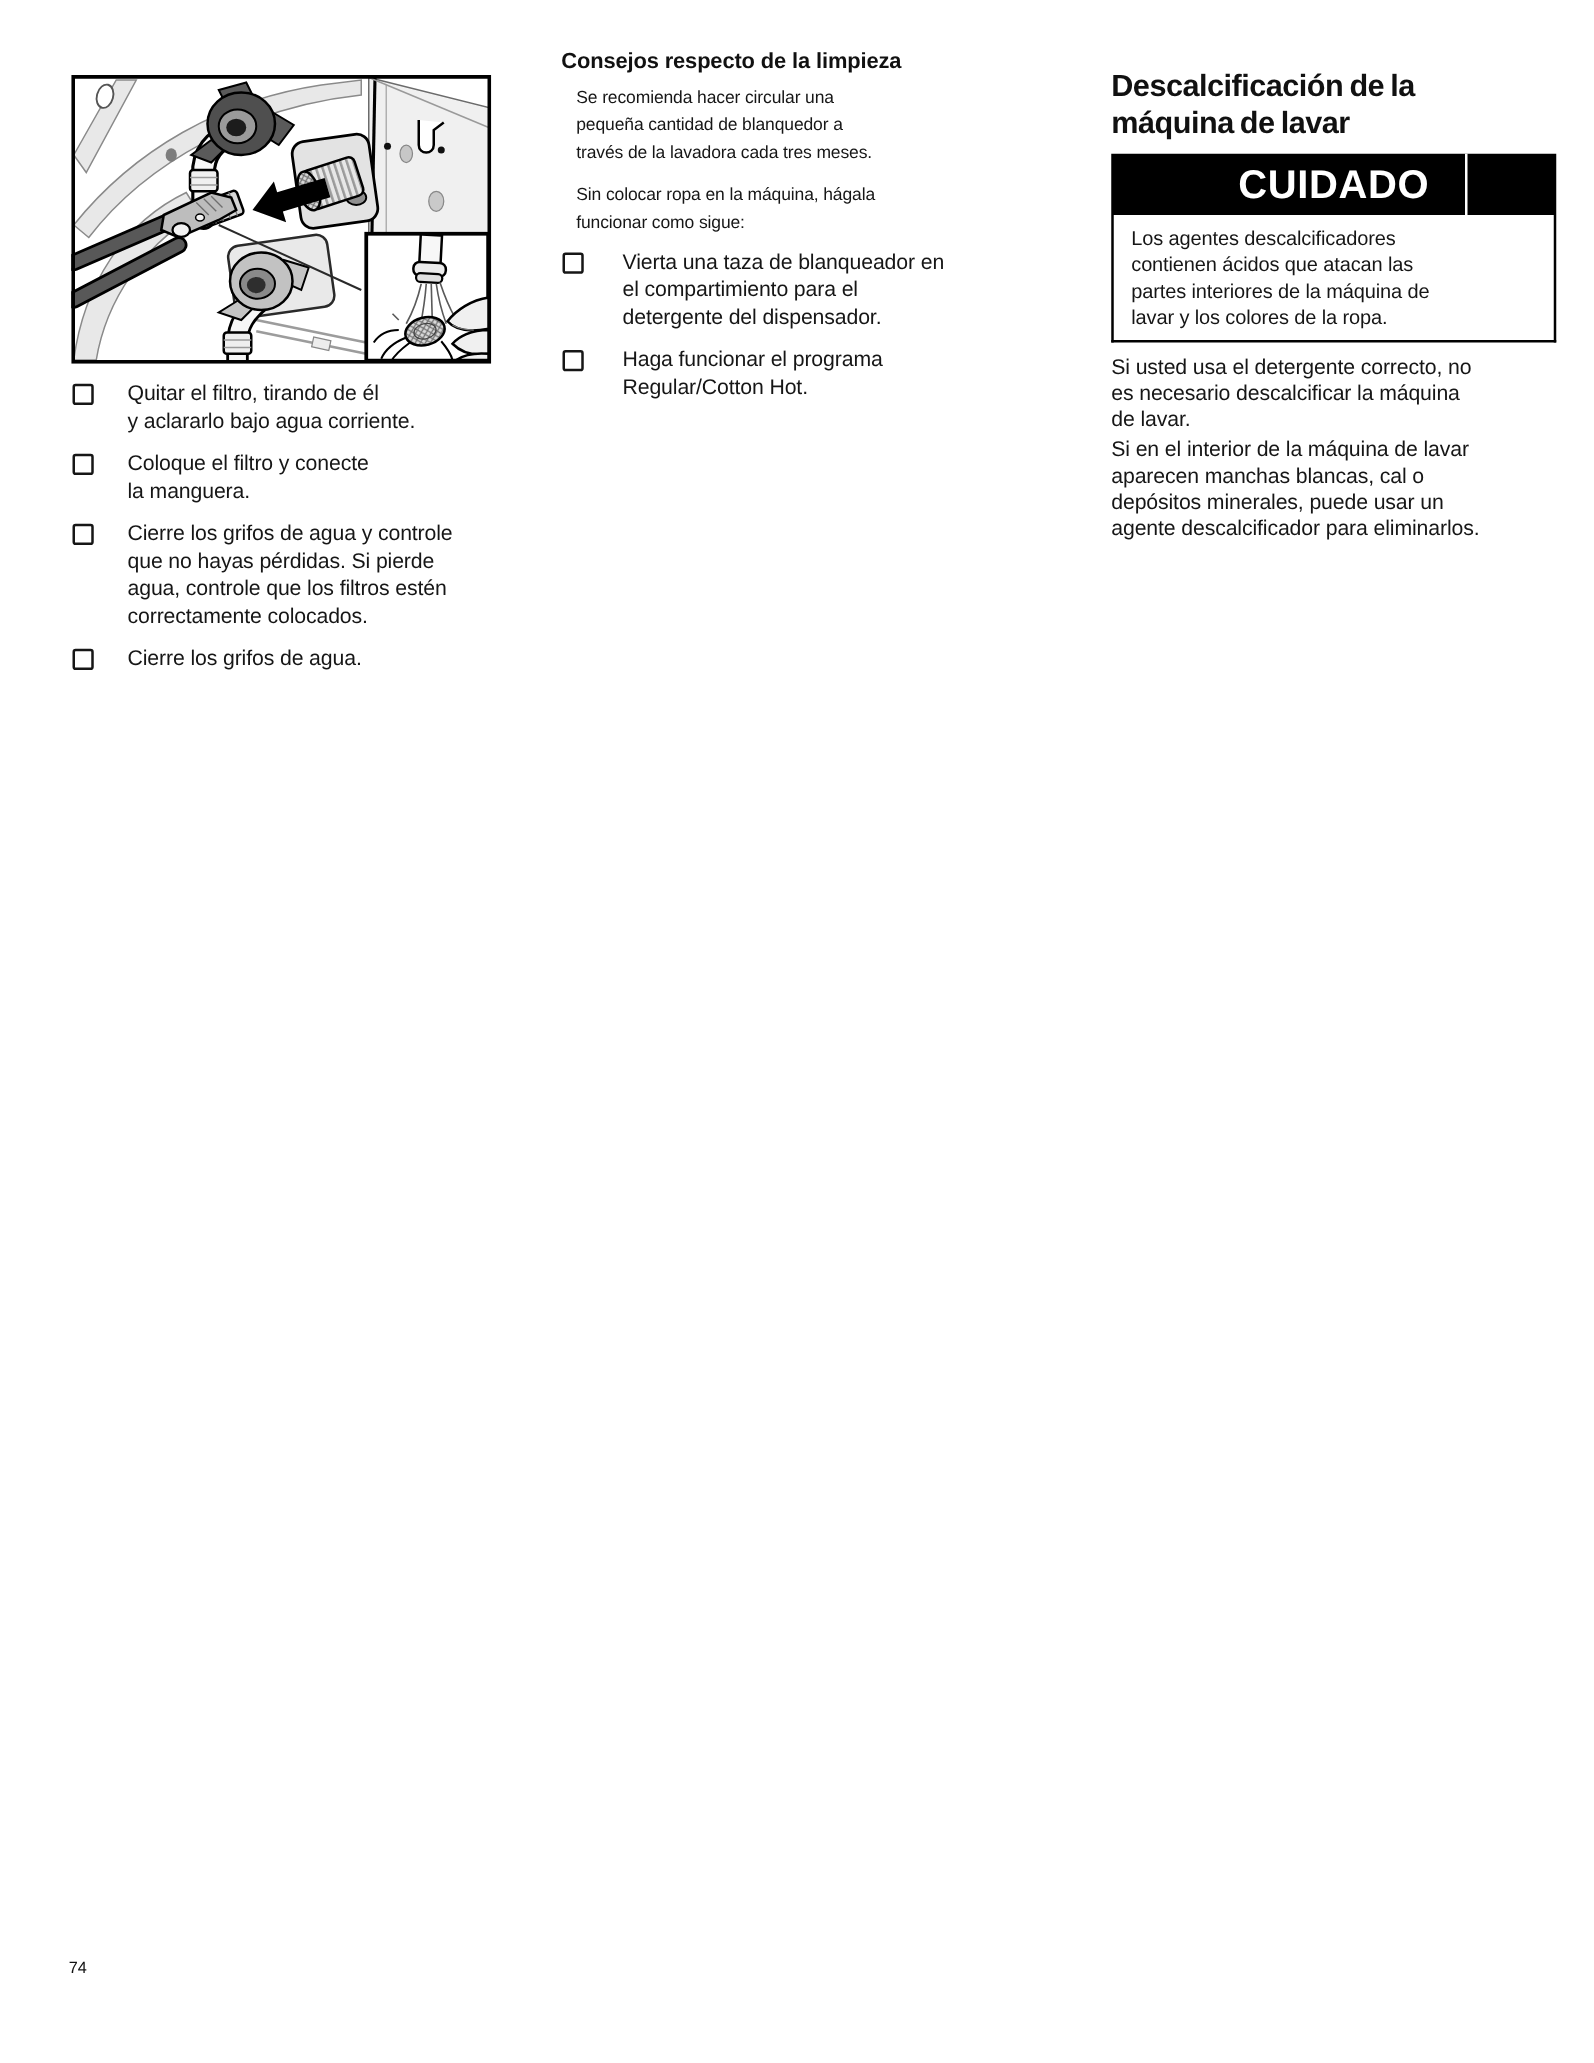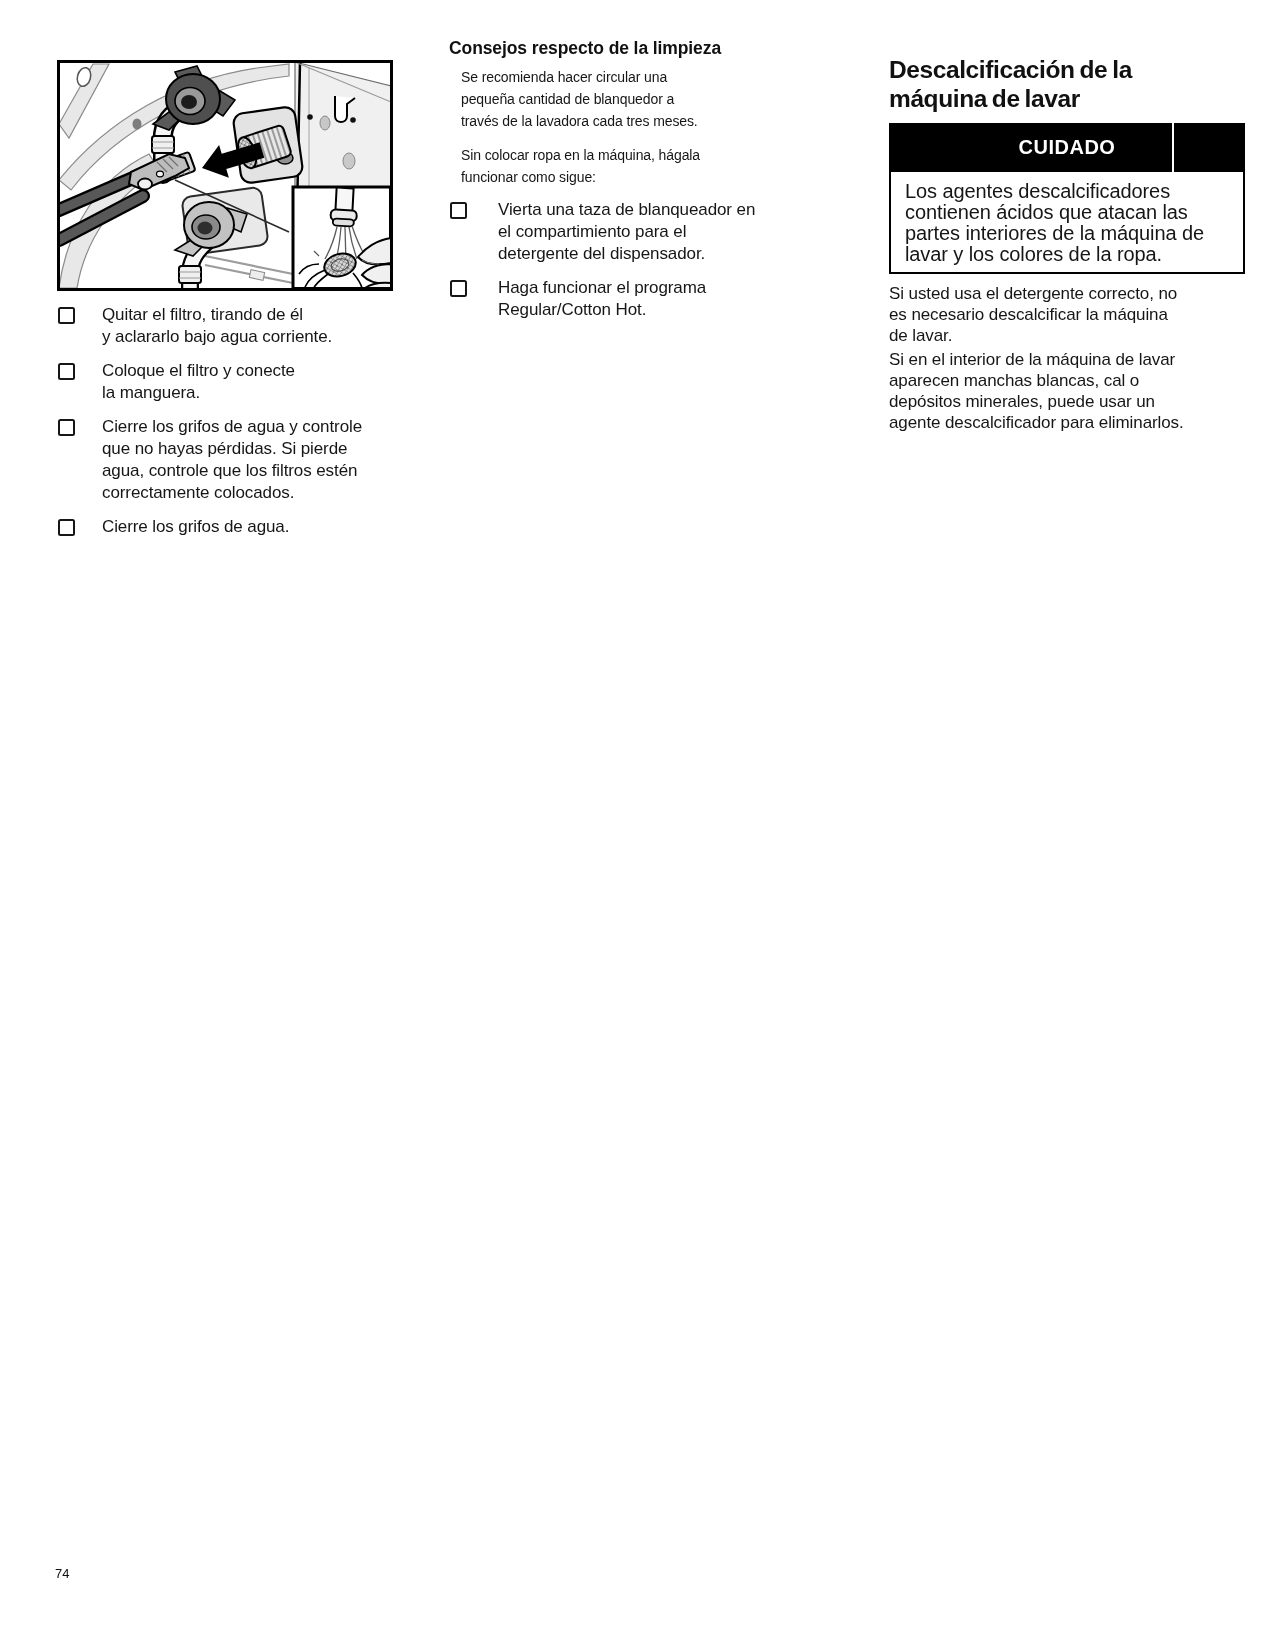--- a/index.html
+++ b/index.html
@@ -45,30 +45,30 @@
     margin: 0; font-size: 24.5px; font-weight: bold; line-height: 29px;
     letter-spacing: -0.4px; word-spacing: -1.5px; color: #111;
   }
 
   .warning-box { margin-top: 10px; width: 356px; box-sizing: border-box; }
   .warning-bar {
     position: relative; height: 49px; background: #000000;
     display: flex; align-items: center; justify-content: center;
   }
   .warning-title {
-    color: #ffffff; font-size: 20px; font-weight: bold; letter-spacing: 0.5px;
+    color: #ffffff; font-size: 32px; font-weight: bold; letter-spacing: 0.5px;
   }
   .bar-divider {
     position: absolute; right: 71px; top: 0; width: 2.5px; height: 100%;
     background: #ffffff;
   }
   .warning-body {
     border: 2.5px solid #000; border-top: none;
     padding: 9px 14px 7px 14px;
-    font-size: 20px; line-height: 21px; letter-spacing: -0.1px;
+    font-size: 16px; line-height: 21px; letter-spacing: -0.1px;
     box-sizing: border-box;
   }
 
   .col-right p.body-text { margin: 4px 0 0 0; font-size: 17px; line-height: 20.8px; letter-spacing: -0.1px; }
   .col-right p.p1 { margin-top: 10px; }
 
   .page-number {
     position: absolute; left: 55px; top: 1566px;
     font-size: 13px; color: #111;
   }

